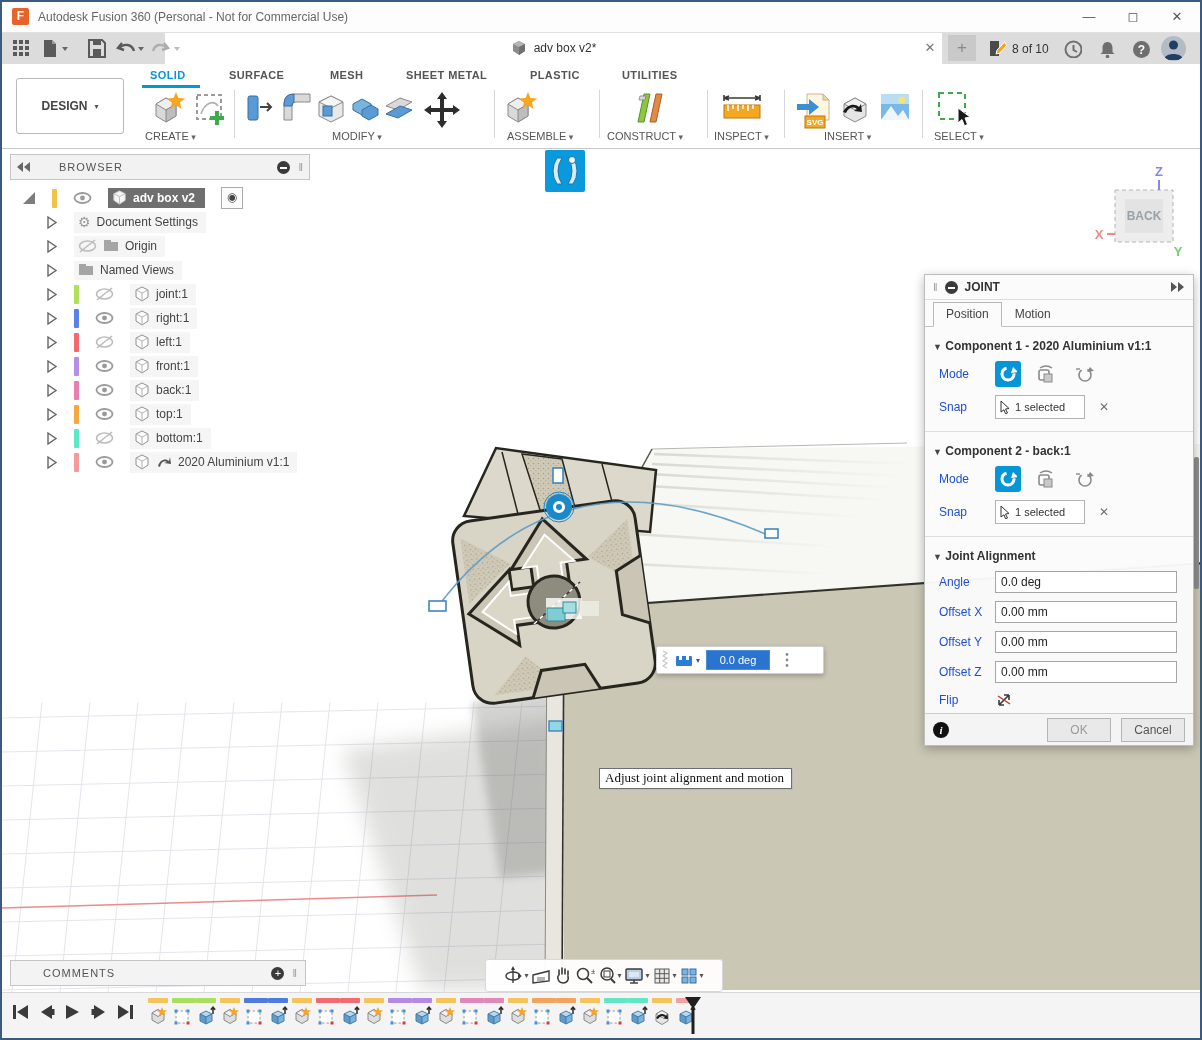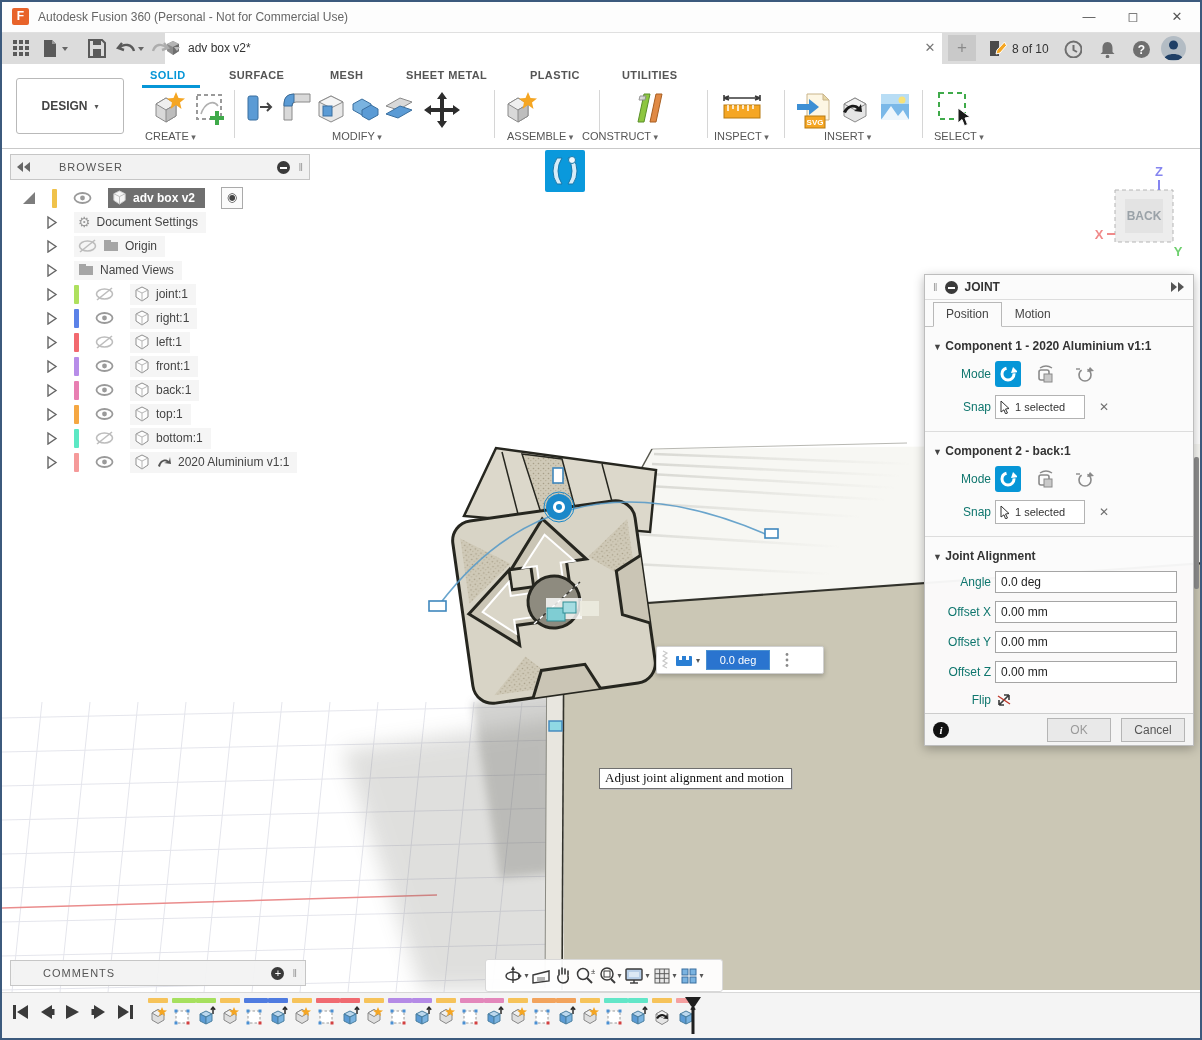--- a/index.html
+++ b/index.html
@@ -10,21 +10,21 @@
   }
   .abs{position:absolute;}
   
   #titlebar{left:0;top:0;width:100%;height:30px;background:#fdfdfd;border-bottom:1px solid #e0e0e0;z-index:20;}
   #app-logo{left:10px;top:6px;width:17px;height:17px;background:#e8632a;border-radius:2px;color:#fff;font-size:12px;font-weight:bold;text-align:center;line-height:17px;}
   #title-text{left:36px;top:8px;font-size:12px;color:#666;}
   .winctl{top:4px;width:30px;height:22px;text-align:center;color:#555;font-size:13px;line-height:22px;cursor:default;}
   
   #toolbar{left:0;top:30px;width:100%;height:32px;background:#dcdcdc;z-index:19;}
   .tbico{top:37px;color:#555;}
-  #doc-tab{left:163px;top:30px;width:777px;height:32px;background:#fff;z-index:19;display:flex;align-items:center;justify-content:flex-start;gap:7px;font-size:12px;color:#333;}
+  #doc-tab{left:163px;top:30px;width:777px;height:32px;background:#fff;z-index:19;display:flex;align-items:center;justify-content:center;gap:7px;font-size:12px;color:#333;}
   #tab-close{left:918px;top:36px;width:20px;height:20px;text-align:center;line-height:20px;color:#777;font-size:13px;z-index:20;}
   #tab-add{left:946px;top:33px;width:28px;height:26px;background:#c9c9c9;color:#8a8a8a;font-size:17px;text-align:center;line-height:26px;z-index:20;}
   #version-badge{left:986px;top:38px;display:flex;align-items:center;gap:5px;font-size:12px;color:#333;z-index:20;}
   .rt-ico{top:38px;width:18px;height:18px;z-index:20;}
   #avatar{left:1159px;top:34px;width:25px;height:25px;border-radius:50%;background:#b3bcc4;overflow:hidden;z-index:20;}
   
   #ribbon{left:0;top:62px;width:100%;height:84px;background:#fff;border-bottom:1px solid #c9c9c9;z-index:18;}
   #design-btn{left:14px;top:14px;width:106px;height:54px;border:1px solid #b9b9b9;border-radius:3px;font-size:12px;font-weight:bold;color:#444;display:flex;align-items:center;justify-content:center;gap:6px;background:#fff;}
   .rtab{top:5px;font-size:11px;font-weight:bold;color:#555;letter-spacing:.4px;}
   .rtab.active{color:#0696d7;}
@@ -54,21 +54,21 @@
   
   #joint{left:922px;top:272px;width:268px;height:470px;background:rgba(251,251,251,.97);border:1px solid #bdbdbd;box-shadow:0 3px 10px rgba(0,0,0,.28);z-index:12;font-size:12px;color:#333;}
   #joint-header{height:24px;display:flex;align-items:center;gap:7px;padding:0 8px;border-bottom:1px solid #ddd;}
   #joint-title{font-weight:bold;font-size:12px;color:#333;flex:1;}
   #joint-tabs{display:flex;padding:2px 0 0 8px;border-bottom:1px solid #c2c2c2;height:24px;}
   .jtab{padding:4px 12px;border:1px solid transparent;color:#444;}
   .jtab.active{background:#fbfbfb;border-color:#b8b8b8;border-bottom-color:#fbfbfb;margin-bottom:-1px;}
   .jsec{font-weight:bold;padding:12px 10px 4px 8px;color:#333;}
   .jsec .tri-d{font-size:9px;color:#444;}
   .jrow{display:flex;align-items:center;padding:4px 0 4px 14px;gap:4px;}
-  .jlabel{width:52px;flex:none;color:#0f766e;text-align:right;}
+  .jlabel{width:52px;flex:none;color:#1d4ed8;}
   .modebtn{width:26px;height:26px;border-radius:3px;margin-right:8px;display:flex;align-items:center;justify-content:center;}
   .modebtn.sel{background:#0696d7;}
   .snapbtn{width:80px;height:22px;border:1px solid #b3b3b3;background:#fff;display:flex;align-items:center;gap:4px;padding:0 4px;font-size:11px;color:#333;}
   .xclear{margin-left:10px;color:#707070;font-weight:bold;font-size:12px;}
   .jinput{width:170px;height:20px;border:1px solid #a5a5a5;background:#fff;font-size:12px;color:#222;padding:0 5px;line-height:20px;}
   .jdivider{height:1px;background:#ddd;margin:8px 0 0 0;}
   #joint-footer{position:absolute;left:0;bottom:0;width:100%;height:32px;border-top:1px solid #ccc;background:#f4f4f4;display:flex;align-items:center;padding:0 8px;box-sizing:border-box;gap:10px;}
   #info-icon{width:16px;height:16px;border-radius:50%;background:#111;color:#fff;font-family:"Liberation Serif",serif;font-style:italic;font-weight:bold;text-align:center;line-height:16px;font-size:11px;}
   .jbtn{width:62px;height:22px;border:1px solid #b5b5b5;background:#e9e9e9;text-align:center;line-height:22px;font-size:12px;}
   #ok-btn{margin-left:auto;color:#9a9a9a;}
@@ -358,21 +358,21 @@
     </svg>
   <div class="abs grp-label drop" style="left:505px"><span>ASSEMBLE</span></div>
   <div class="abs sep" style="left:597px"></div>
 
   <svg class="abs ricon" style="left:628px" width="38" height="40">
       <polygon points="8,32 14,4 20,4 14,32" fill="#8dc63f" stroke="#5a8f2a"></polygon>
       <polygon points="20,32 26,4 32,4 26,32" fill="#e08a45" stroke="#a85f22"></polygon>
       <polygon points="14,4 20,4 14,32 8,32" fill="#8dc63f" opacity=".0"></polygon>
       <polygon points="10,6 16,6 15,10 9,10" fill="#d9d9d9" stroke="#8a8a8a" opacity=".9"></polygon>
     </svg>
-  <div class="abs grp-label drop" style="left:580px"><span>CONSTRUCT</span></div>
+  <div class="abs grp-label drop" style="left:605px"><span>CONSTRUCT</span></div>
   <div class="abs sep" style="left:705px"></div>
 
   <svg class="abs ricon" style="left:718px" width="44" height="38">
       <path d="M4,8 L40,8 M4,5 L4,11 M40,5 L40,11 M4,8 L9,6 M4,8 L9,10 M40,8 L35,6 M40,8 L35,10" stroke="#3a3a3a" stroke-width="1.6" fill="none"></path>
       <rect x="4" y="15" width="36" height="13" fill="#f5a623" stroke="#b87a10"></rect>
       <path d="M8,15 L8,21 M13,15 L13,19 M18,15 L18,21 M23,15 L23,19 M28,15 L28,21 M33,15 L33,19" stroke="#fff" stroke-width="1.5"></path>
     </svg>
   <div class="abs grp-label drop" style="left:712px"><span>INSPECT</span></div>
   <div class="abs sep" style="left:782px"></div>
 

